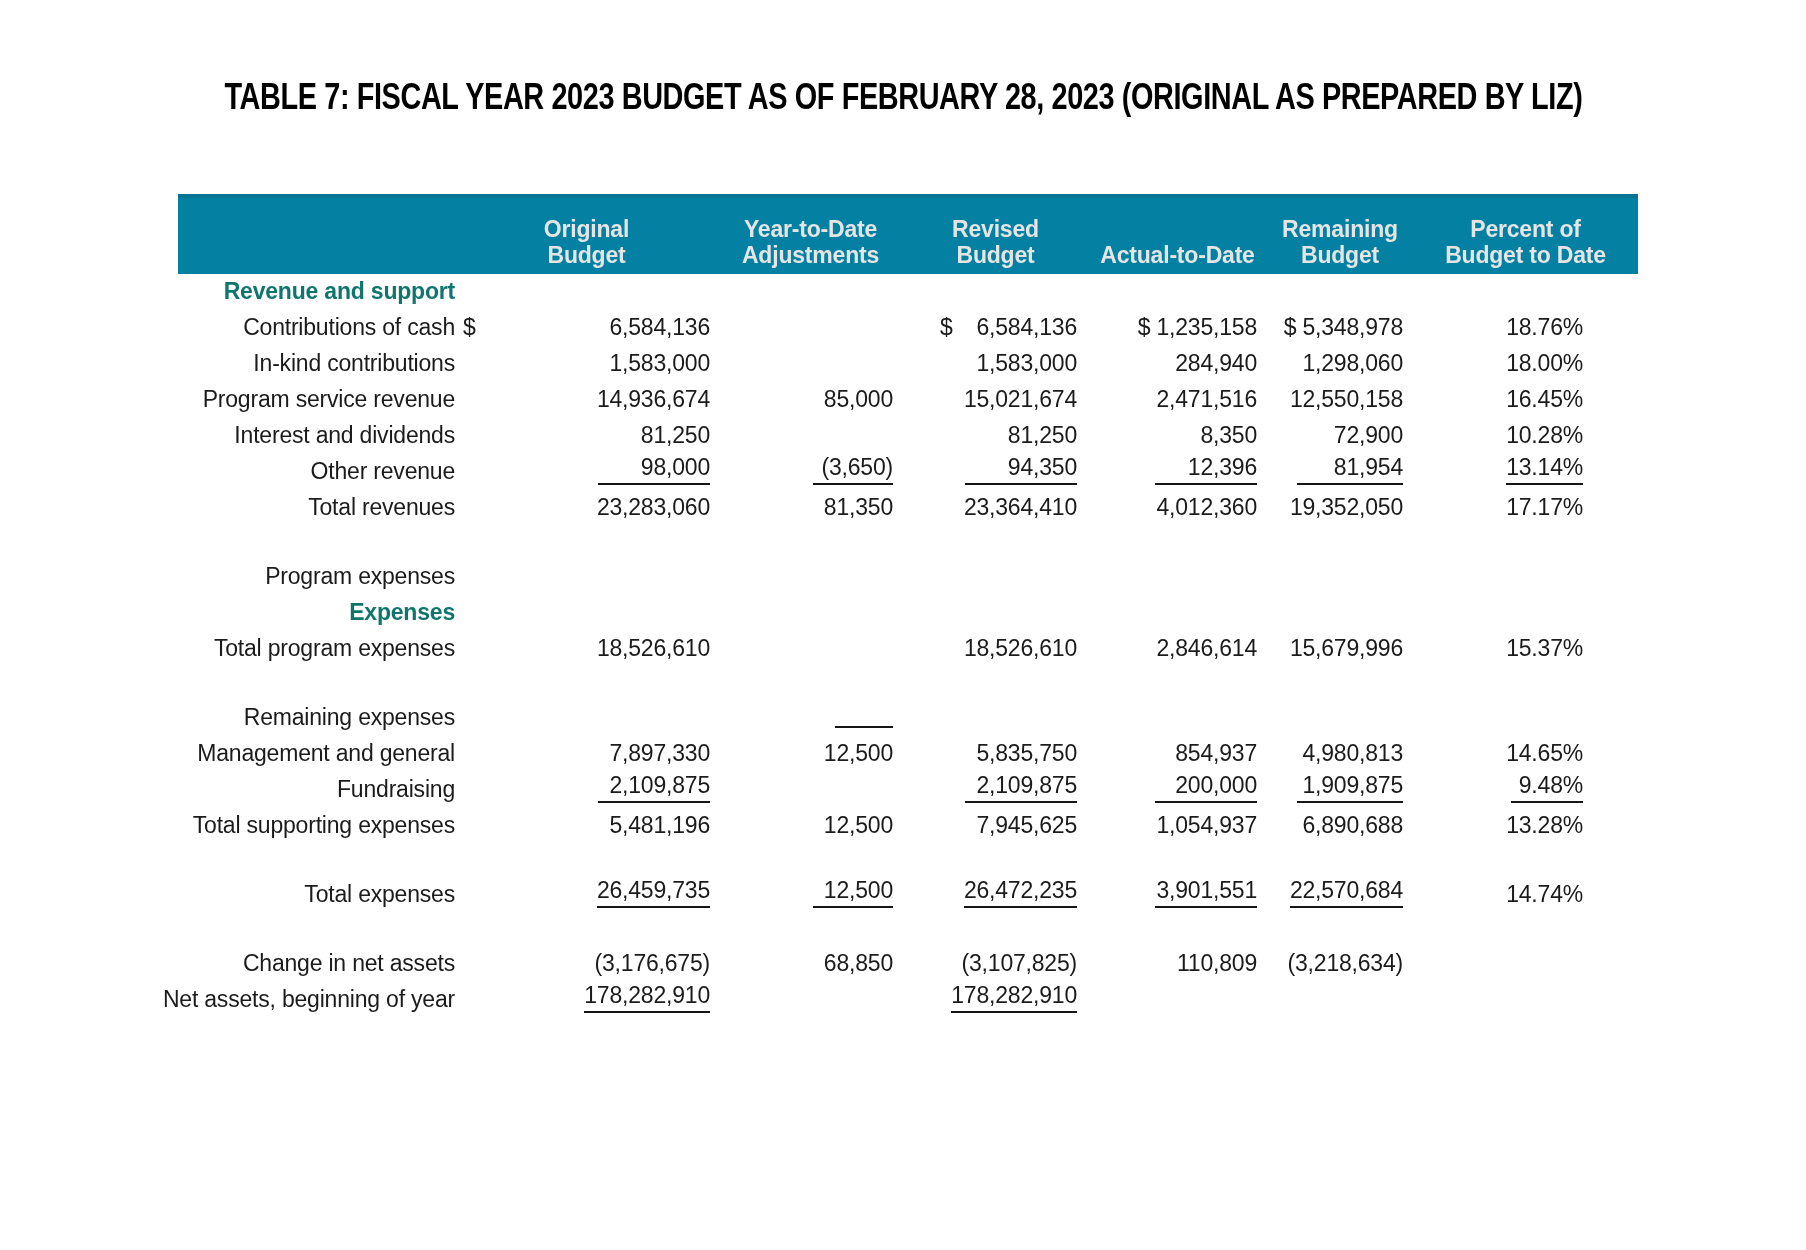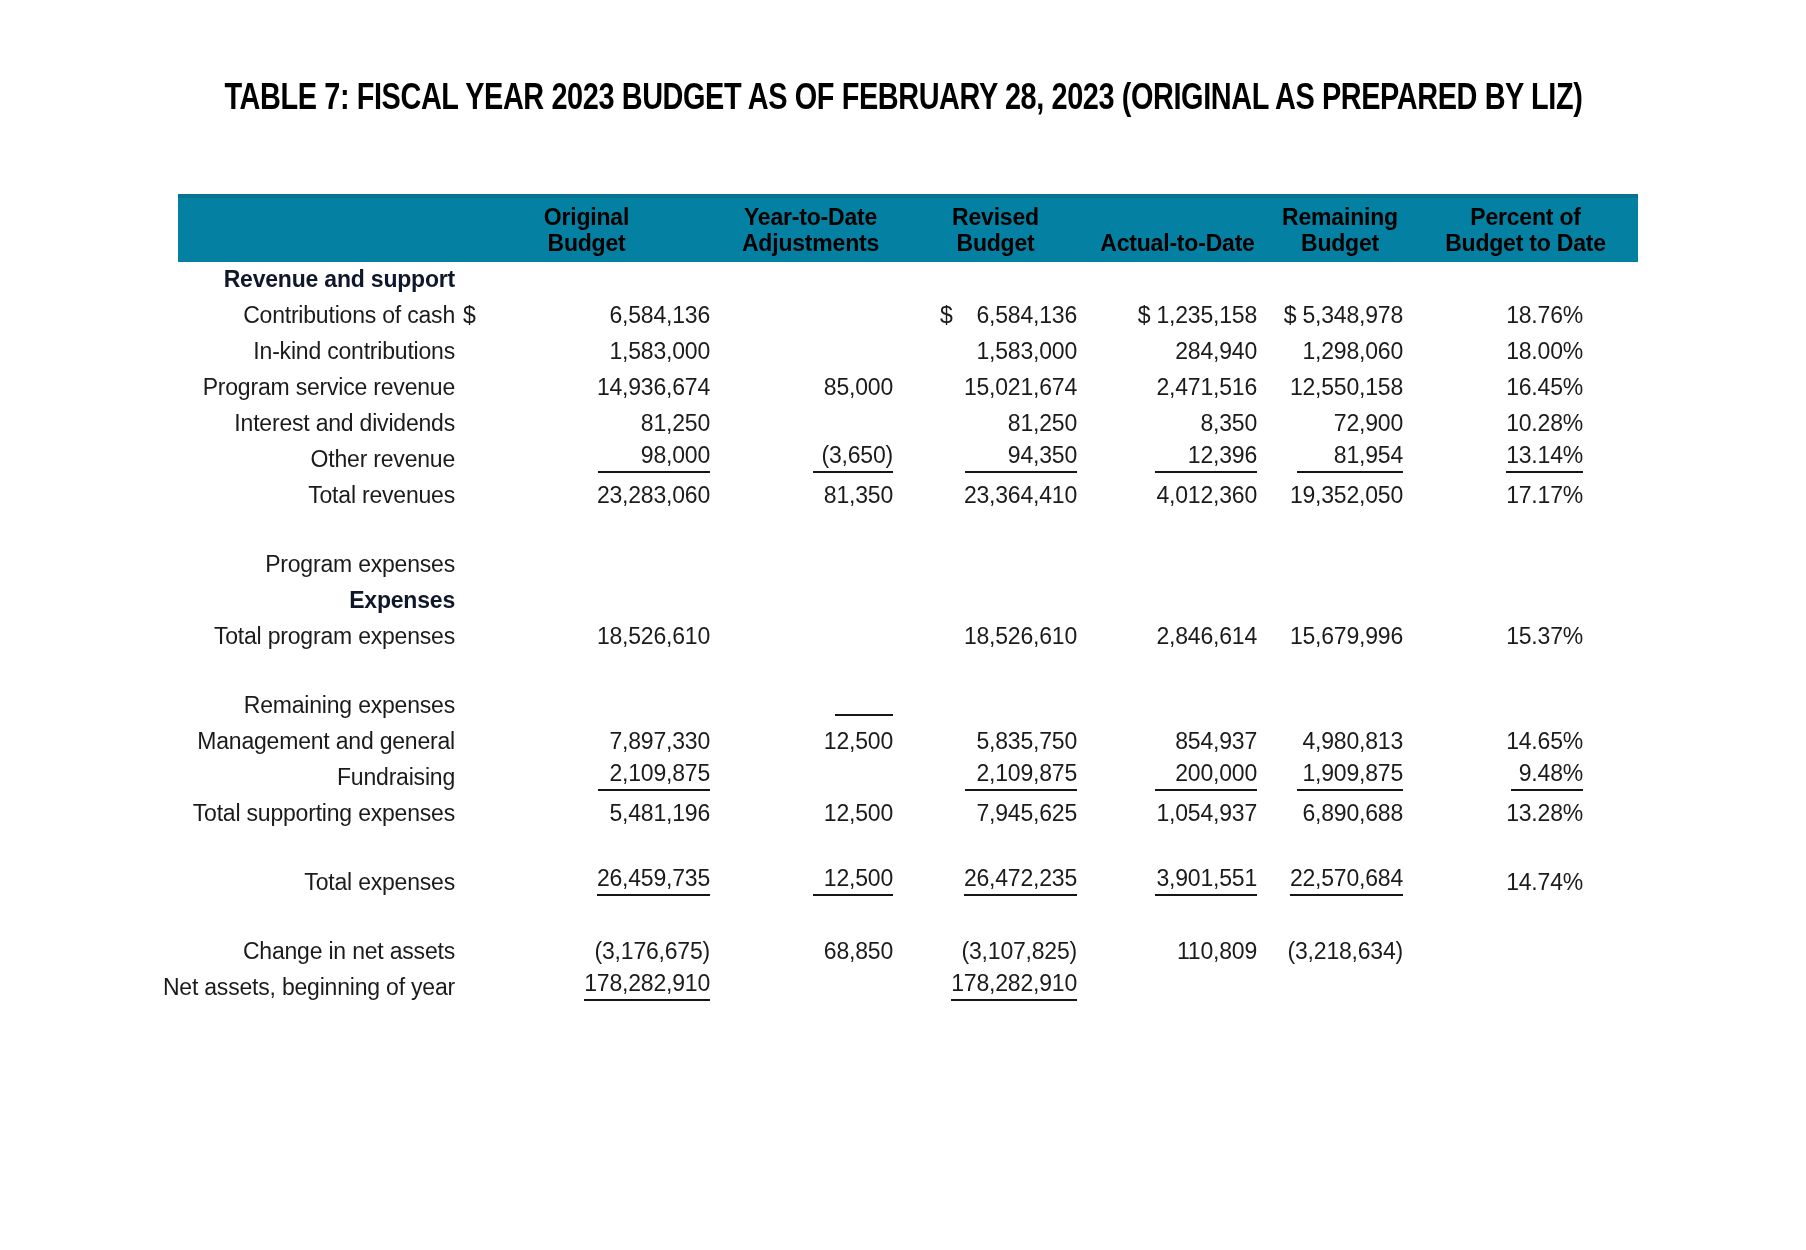--- a/index.html
+++ b/index.html
@@ -37,40 +37,40 @@
   .col-2{width:185px;}
   .col-3{width:185px;}
   .col-4{width:179px;}
   .col-5{width:146px;}
   .col-6{width:225px;}
   .col-0,.col-1,.col-2,.col-3,.col-4,.col-5,.col-6{box-sizing:border-box;flex:0 0 auto;}
 
   
   .thead{
     display:flex;
-    height:68px;
+    height:80px;
     background:#0481A2;
     border-top:4px solid #077494;
     box-sizing:border-box;
-    color:#000000;
+    color:#e5e5e5;
     font-weight:700;
   }
   .hcell{
     display:flex;flex-direction:column;
     justify-content:flex-end;align-items:center;
     padding-bottom:6px;
     line-height:26px;
     text-align:center;
   }
   .hcell span{display:block;min-height:0;}
 
   
   .row{display:flex;height:36px;align-items:flex-end;}
   .row-blank{height:33px;}
-  .row-section{color:#0f172a;font-weight:700;}
+  .row-section{color:#0f766e;font-weight:700;}
   .lblcell{display:flex;align-items:flex-end;padding-bottom:5px;}
   .lbl{display:inline-block;}
   .cell{
     display:flex;justify-content:flex-end;align-items:flex-end;
     padding-bottom:5px;
     white-space:nowrap;
   }
   .cell.has-dollar{justify-content:space-between;}
   .cell.col-1{padding-left:8px;padding-right:8px;}
   .cell.col-2{padding-right:10px;}

